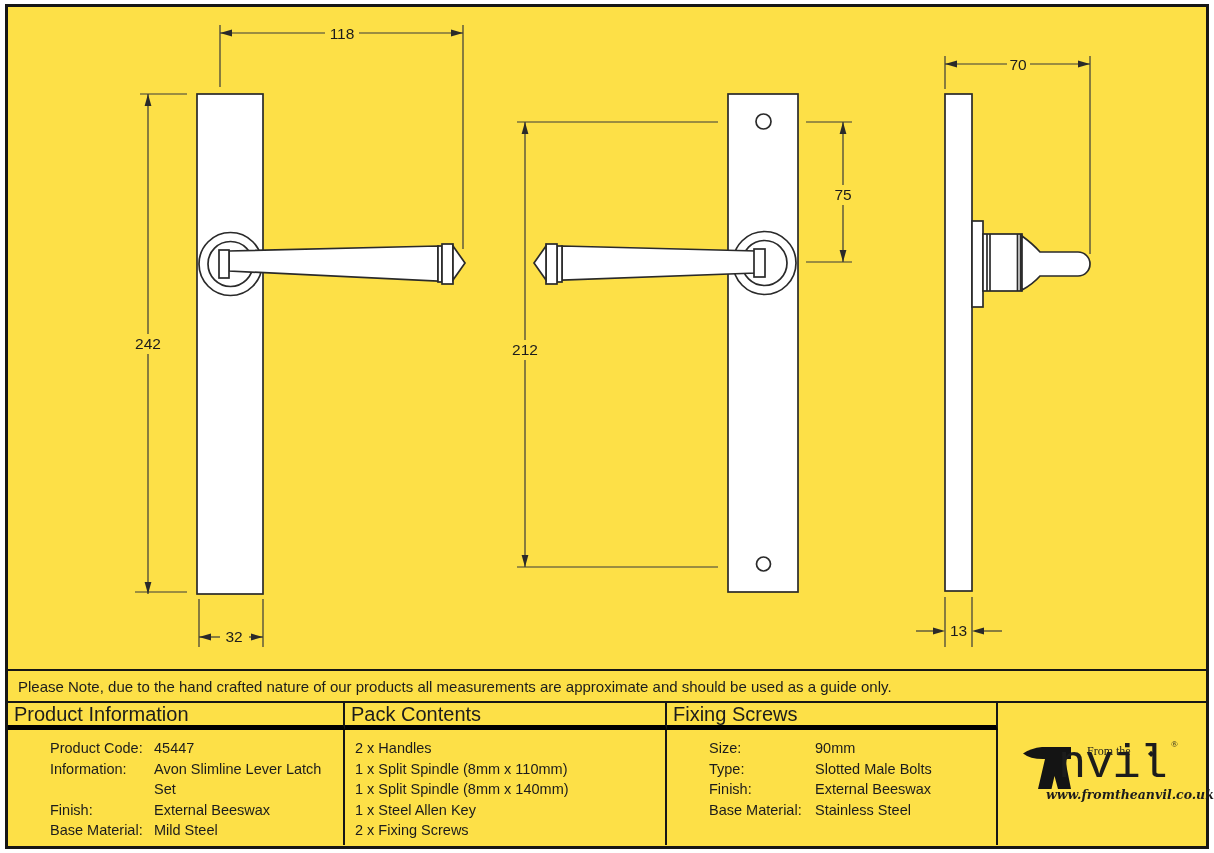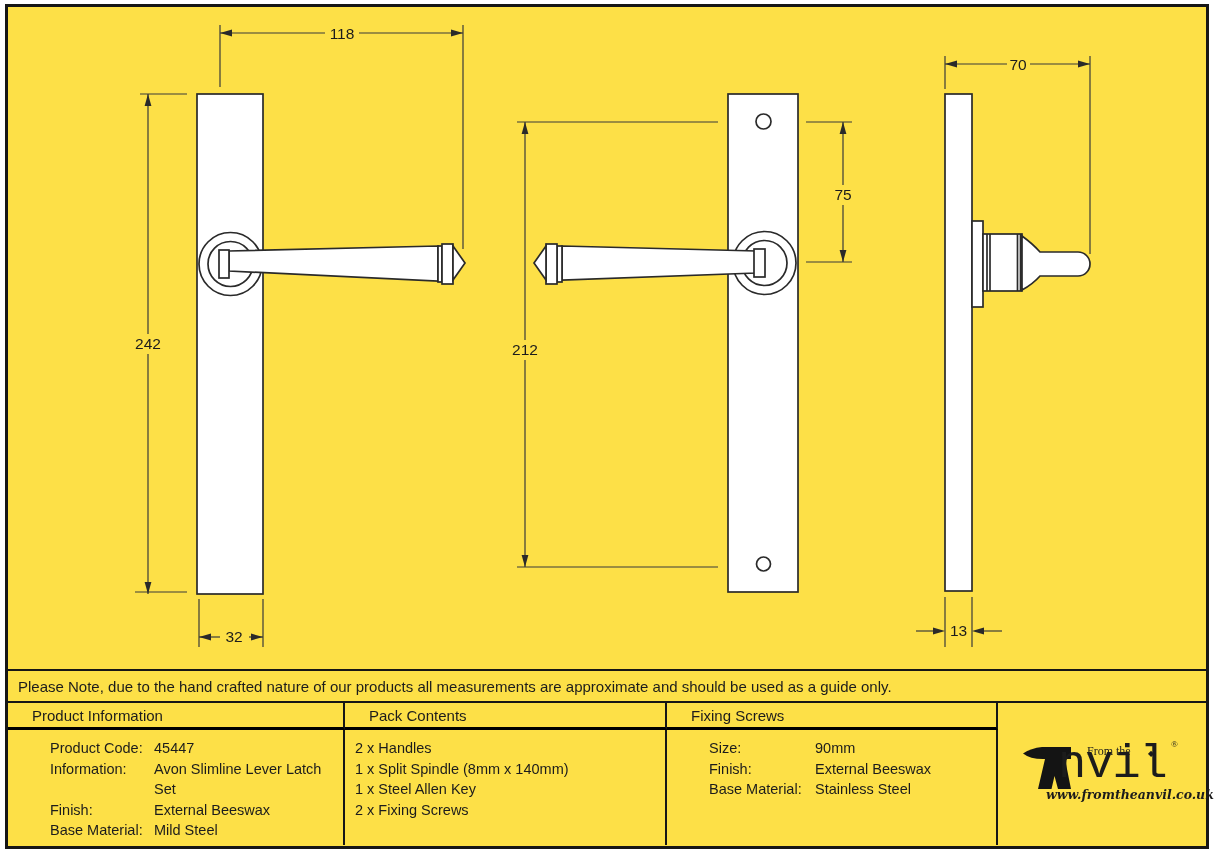--- a/index.html
+++ b/index.html
@@ -2,21 +2,21 @@
 <html><head>
 <meta charset="utf-8">
 <style>
   * { margin:0; padding:0; box-sizing:border-box; }
   html,body { background:#fff; }
   body { width:1214px; height:853px; position:relative; font-family:"Liberation Sans", sans-serif; color:#1c1c1c; overflow:hidden; }
   .frame { position:absolute; left:5px; top:4px; width:1204px; height:845px; border:3px solid #161616; background:#fde047; }
   .drawing-svg { display:block; width:1198px; height:662px; }
   .note-row { height:32px; border-top:2px solid #161616; display:flex; align-items:center; padding-left:10px; font-size:15px; }
   .spec-table { border-top:2px solid #161616; height:144px; display:grid; grid-template-columns:337px 322px 331px 1fr; grid-template-rows:27px 1fr; }
-  .th { border-right:2px solid #161616; border-bottom:3px solid #000000; display:flex; align-items:center; padding-left:24px; font-size:15px; }
+  .th { border-right:2px solid #161616; border-bottom:5px solid #000000; display:flex; align-items:center; padding-left:6px; font-size:20px; }
   .td { border-right:2px solid #161616; padding:8px 6px 0 10px; font-size:14.5px; line-height:20.6px; }
   .kv { display:flex;margin-left:32px; }
   .kv .k { width:104px; flex:none; }
   .fix .k { width:106px; }
   .logo-cell { grid-row:1 / 3; grid-column:4; display:flex; align-items:center; justify-content:center; }
   .logo { position:relative; width:158px; height:70px; }
   .anvil-glyph { position:absolute; left:0; top:6px; }
   .anvil-word { position:absolute; left:35px; top:0px; font-family:Liberation Mono, monospace; font-size:47px; line-height:52px; letter-spacing:-1px; }
   .from-the { position:absolute; left:64px; top:5px; font-family:"Liberation Serif", serif; font-size:12px; white-space:nowrap; }
   .logo-diamond { position:absolute; left:125px; top:10px; font-size:8px; }
@@ -178,31 +178,36 @@
         <span class="v">External Beeswax</span>
       </div>
       <div class="kv">
         <span class="k">Base Material:</span>
         <span class="v">Mild Steel</span>
       </div>
     </div>
 
     <div class="td">
       <div>2 x Handles</div>
+      <div>1 x Split Spindle (8mm x 110mm)</div>
       <div>1 x Split Spindle (8mm x 140mm)</div>
       <div>1 x Steel Allen Key</div>
       <div>2 x Fixing Screws</div>
     </div>
 
     <div class="td fix">
       <div class="kv">
         <span class="k">Size:</span>
         <span class="v">90mm</span>
       </div>
       <div class="kv">
+        <span class="k">Type:</span>
+        <span class="v">Slotted Male Bolts</span>
+      </div>
+      <div class="kv">
         <span class="k">Finish:</span>
         <span class="v">External Beeswax</span>
       </div>
       <div class="kv">
         <span class="k">Base Material:</span>
         <span class="v">Stainless Steel</span>
       </div>
     </div>
   </div>
 

